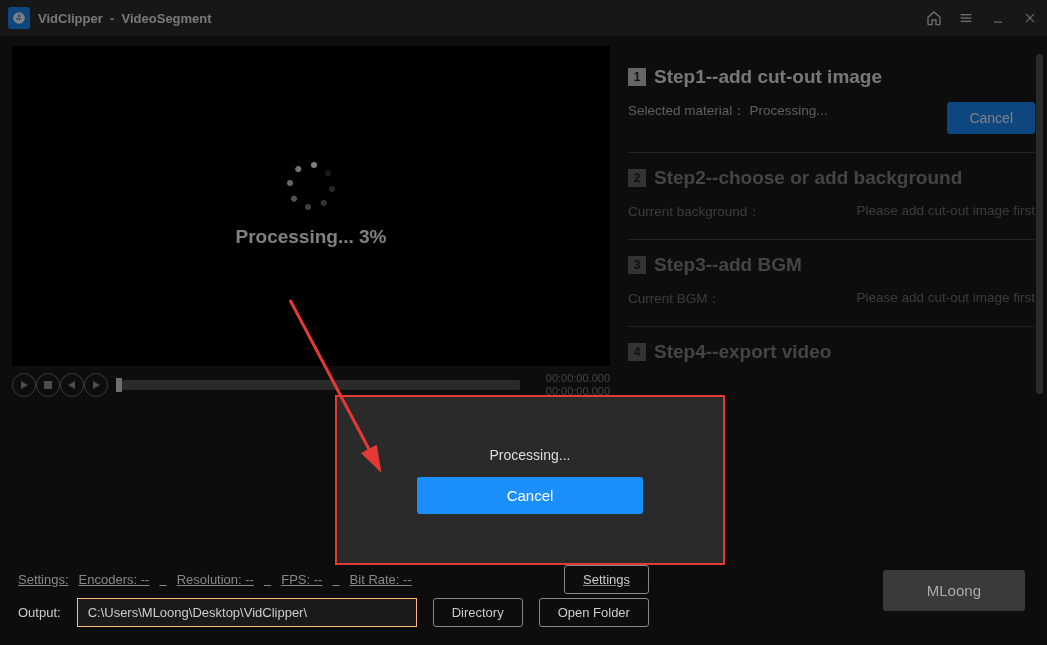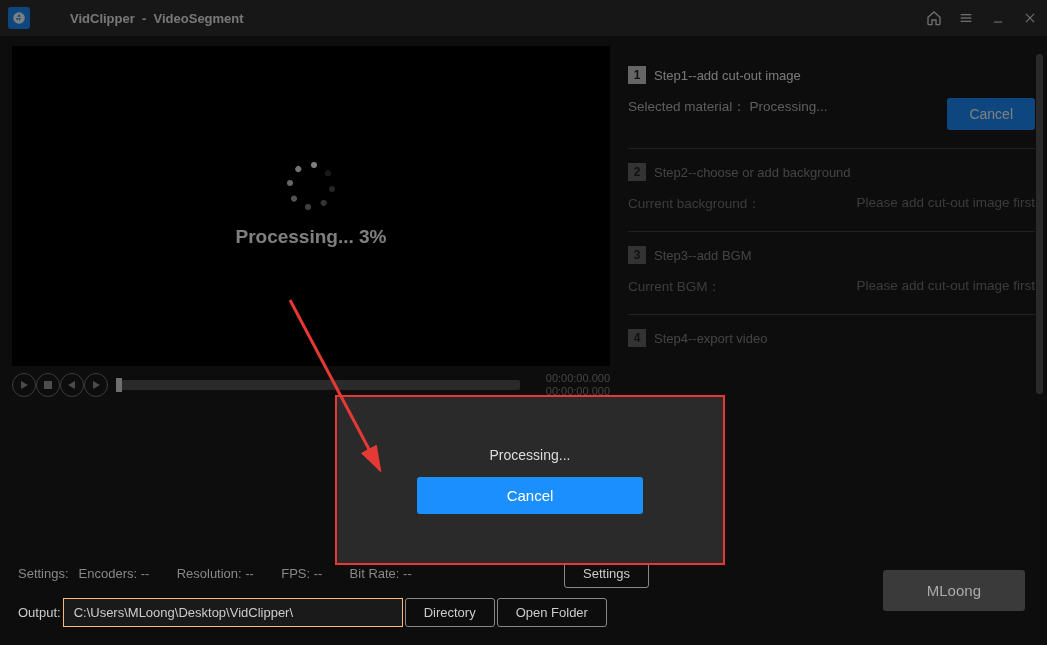--- a/index.html
+++ b/index.html
@@ -1,49 +1,49 @@
 <!DOCTYPE html>
 <html><head>
 <meta charset="utf-8">
 <style>
 * { margin: 0; padding: 0; box-sizing: border-box; }
 body { background: #1a1a1a; font-family: "Segoe UI", Arial, sans-serif; color: #ccc; width: 1047px; height: 645px; overflow: hidden; position: relative; }
 .titlebar { height: 36px; background: #2e2e2e; display: flex; align-items: center; padding: 0 8px; }
 .logo { width: 22px; height: 22px; background: #1c8fff; border-radius: 3px; display: flex; align-items: center; justify-content: center; margin-right: 8px; }
 .logo svg { width: 14px; height: 14px; }
-.title-text { font-size: 13px; font-weight: 600; color: #eee; flex: 1; margin-left: 32px; }
+.title-text { font-size: 13px; font-weight: 600; color: #eee; flex: 1; }
 .win-controls { display: flex; gap: 14px; align-items: center; }
 .win-btn { width: 18px; height: 18px; display: flex; align-items: center; justify-content: center; cursor: pointer; color: #ddd; }
 .main { display: flex; height: 380px; padding: 10px 12px 0 12px; gap: 18px; }
 .preview-pane { width: 598px; display: flex; flex-direction: column; }
 .video-area { background: #000; height: 320px; display: flex; flex-direction: column; align-items: center; justify-content: center; position: relative; }
 .spinner { width: 44px; height: 44px; position: relative; margin-bottom: 18px; }
 .spinner span { position: absolute; width: 6px; height: 6px; background: #fff; border-radius: 50%; left: 50%; top: 50%; transform-origin: 0 0; }
 .processing-text { color: #fff; font-size: 19px; font-weight: 600; text-align: center; }
 .controls-row { display: flex; align-items: center; gap: 0; padding: 6px 0; }
 .ctrl-btn { width: 24px; height: 24px; border: 1.5px solid #777; border-radius: 50%; display: flex; align-items: center; justify-content: center; cursor: pointer; color: #999; }
 .timeline { flex: 1; height: 10px; background: #555; border-radius: 2px; margin: 0 8px; position: relative; }
 .timeline::before { content: ''; position: absolute; left: 0; top: -2px; width: 6px; height: 14px; background: #ddd; }
 .time-labels { font-size: 11px; color: #888; text-align: right; line-height: 1.2; width: 82px; }
 .steps-pane { flex: 1; padding-top: 6px; }
 .step { border-bottom: 1px solid #444; padding: 14px 0 18px 0; }
 .step-header { display: flex; align-items: center; gap: 8px; margin-bottom: 14px; }
 .step-num { width: 18px; height: 18px; background: #ccc; color: #222; font-size: 12px; font-weight: 700; display: flex; align-items: center; justify-content: center; }
 .step-num.dim { background: #666; color: #222; }
-.step-title { font-size: 13px; font-weight: 400; color: #eee; }
+.step-title { font-size: 19px; font-weight: 700; color: #eee; }
 .step-title.dim { color: #888; }
 .step-body { display: flex; align-items: flex-start; justify-content: space-between; font-size: 13.5px; color: #bbb; }
 .step-body.dim { color: #777; }
 .btn-primary { background: #1c8fff; color: #fff; border: none; padding: 8px 22px; font-size: 14px; border-radius: 3px; cursor: pointer; }
 .scrollbar { position: absolute; right: 4px; top: 54px; width: 7px; height: 340px; background: #555; border-radius: 4px; }
 .footer { position: absolute; bottom: 0; left: 0; right: 0; padding: 12px 18px 18px 18px; }
-.settings-row { display: flex; align-items: center; gap: 10px; font-size: 13px; color: #888; margin-bottom: 10px; }
+.settings-row { display: flex; align-items: center; gap: 10px; font-size: 13px; color: #888; margin-bottom: 4px; text-decoration: underline; }
 .settings-row .spacer { flex: 1; }
 .btn-outline { background: transparent; border: 1px solid #888; color: #ccc; padding: 6px 18px; font-size: 13px; border-radius: 3px; cursor: pointer; }
-.output-row { display: flex; align-items: center; gap: 2px; font-size: 13px; }
+.output-row { display: flex; align-items: center; gap: 16px; font-size: 13px; }
 .output-row input { flex: 0 0 340px; background: #1a1a1a; border: 1px solid #fdba74; color: #ccc; padding: 6px 10px; font-size: 13px; }
 .btn-export { background: #3a3a3a; color: #aaa; border: none; padding: 12px 44px; font-size: 15px; border-radius: 3px; cursor: pointer; position: absolute; right: 22px; bottom: 34px; }
 .dim-overlay { position: absolute; inset: 0; background: rgba(0,0,0,0.5); z-index: 5; }
 .modal { position: absolute; left: 335px; top: 395px; width: 390px; height: 170px; background: #2a2a2a; z-index: 10; border: 2px solid #e53935; display: flex; flex-direction: column; align-items: center; justify-content: center; gap: 14px; }
 .modal::before { content: ''; position: absolute; right: -2px; top: -2px; bottom: -2px; left: -2px; border: 2px solid #e53935; pointer-events: none; }
 .modal-text { color: #ddd; font-size: 14px; }
 .modal .btn-primary { padding: 10px 90px; font-size: 15px; }
 .arrow { position: absolute; z-index: 12; pointer-events: none; }
 </style>
 </head>

